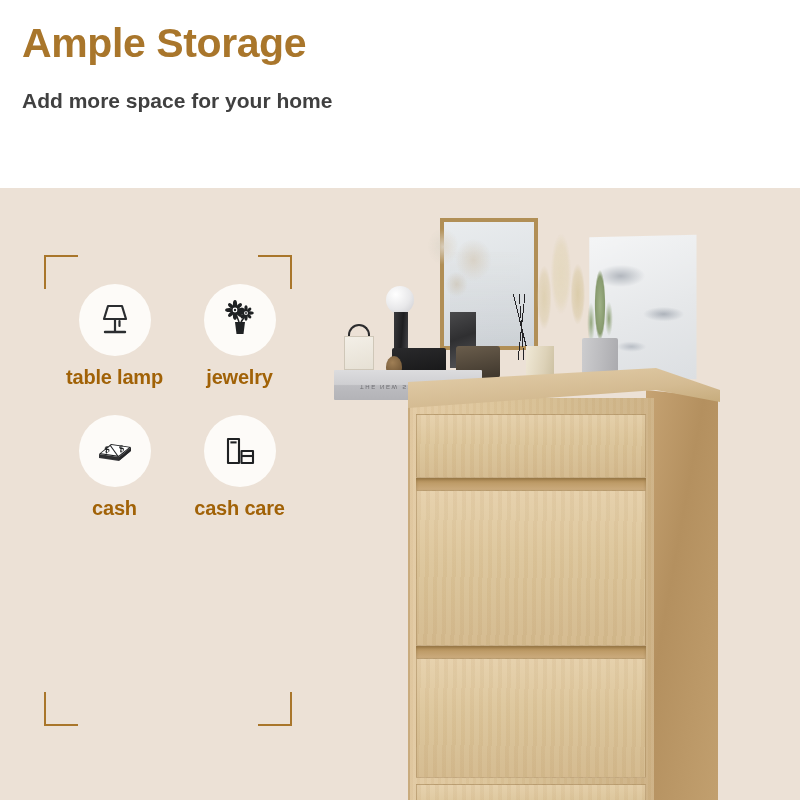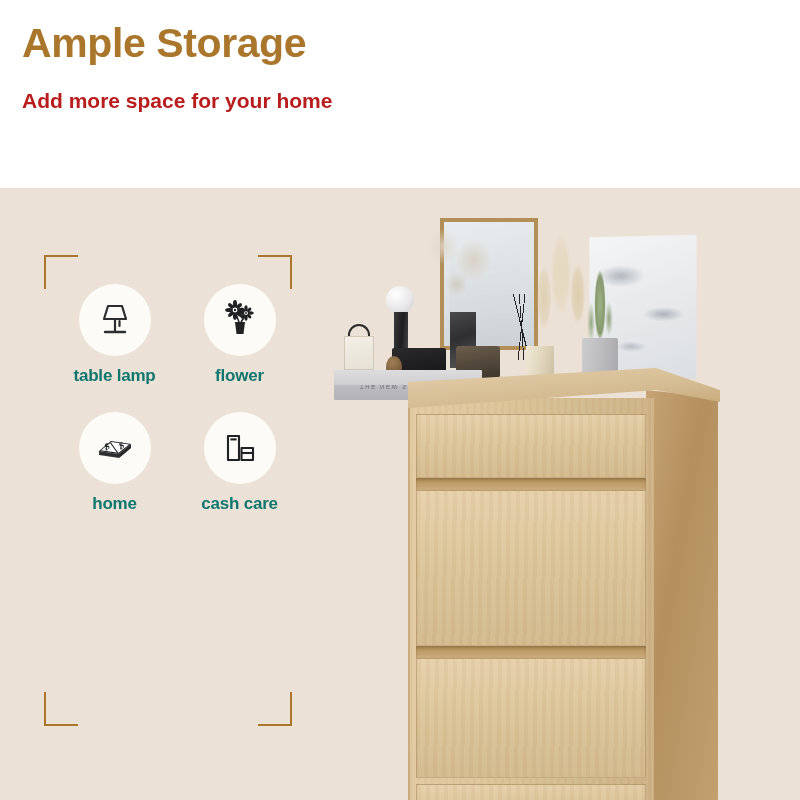--- a/index.html
+++ b/index.html
@@ -34,21 +34,21 @@
     font-weight: bold;
     color: #a9762b;
     letter-spacing: -0.4px;
     line-height: 1.05;
     margin: 0 0 20px 0;
     white-space: nowrap;
   }
   .subtitle {
     font-size: 21px;
     font-weight: bold;
-    color: #b91c1c;
+    color: #404040;
     line-height: 1.5;
     margin: 0;
     max-width: 330px;
   }
 
   
   .panel {
     position: absolute;
     left: 0; top: 188px;
     width: 800px;
@@ -89,23 +89,23 @@
     width: 72px;
     height: 72px;
     border-radius: 50%;
     background: #fdfbf8;
     display: flex;
     align-items: center;
     justify-content: center;
   }
   .feature-label {
     margin-top: 10px;
-    font-size: 17px;
+    font-size: 20px;
     font-weight: bold;
-    color: #0f766e;
+    color: #a16207;
     text-align: center;
     letter-spacing: -0.2px;
     white-space: nowrap;
   }
 
   
   .photo {
     position: absolute;
     left: 330px;
     top: 0;
@@ -387,21 +387,21 @@
                 <ellipse cx="-4" cy="4" rx="3.6" ry="1.9" transform="rotate(-45 -4 4)"></ellipse>
                 <circle cx="0" cy="0" r="2.4" fill="#ffffff"></circle>
                 <circle cx="0" cy="0" r="1.2"></circle>
               </g>
               <path d="M19 22 L16 14" stroke="#1f2123" stroke-width="1.6" fill="none"></path>
               <path d="M21 22 L25 16" stroke="#1f2123" stroke-width="1.6" fill="none"></path>
               <path d="M15 22 L25 22 L23.5 34 L16.5 34 Z"></path>
             </g>
           </svg>
         </div>
-        <div class="feature-label">flower</div>
+        <div class="feature-label">jewelry</div>
       </div>
 
 
       <div class="feature">
         <div class="feature-circle">
           <svg width="42" height="40" viewBox="0 0 42 40">
             <g>
               <path d="M5 23 L17 13 L37 16 L25 26 Z" fill="#1f2123"></path>
               <path d="M5 23 L5 27 L25 30 L25 26 Z" fill="#3a3a3d"></path>
               <path d="M25 26 L37 16 L37 20 L25 30 Z" fill="#2a2a2c"></path>
@@ -415,21 +415,21 @@
               <line x1="27" y1="15" x2="27" y2="21.6" stroke="#1f2123" stroke-width="1"></line>
               <g stroke="#1f2123" stroke-width="0.7" opacity="0.85">
                 <line x1="5.6" y1="24.3" x2="24.9" y2="27.2"></line>
                 <line x1="5.6" y1="25.6" x2="24.9" y2="28.5"></line>
                 <line x1="26" y1="27.3" x2="36.6" y2="18.5"></line>
                 <line x1="26" y1="28.6" x2="36.6" y2="19.8"></line>
               </g>
             </g>
           </svg>
         </div>
-        <div class="feature-label">home</div>
+        <div class="feature-label">cash</div>
       </div>
 
       <div class="feature">
         <div class="feature-circle">
           <svg width="42" height="40" viewBox="0 0 42 40">
             <g fill="none" stroke="#1f2123" stroke-width="2.1" stroke-linejoin="round">
               <path d="M9 8 L20 8 L20 32 L9 32 Z"></path>
               <line x1="11.4" y1="11.4" x2="17.6" y2="11.4"></line>
               <path d="M22.5 20 L34 20 L34 32 L22.5 32 Z"></path>
               <line x1="22.5" y1="25" x2="34" y2="25"></line>

